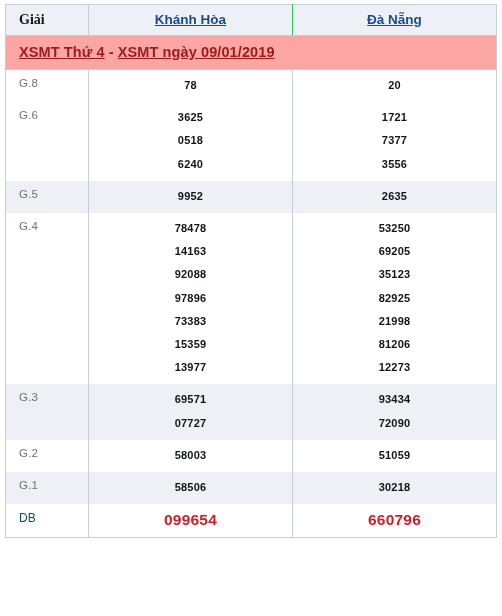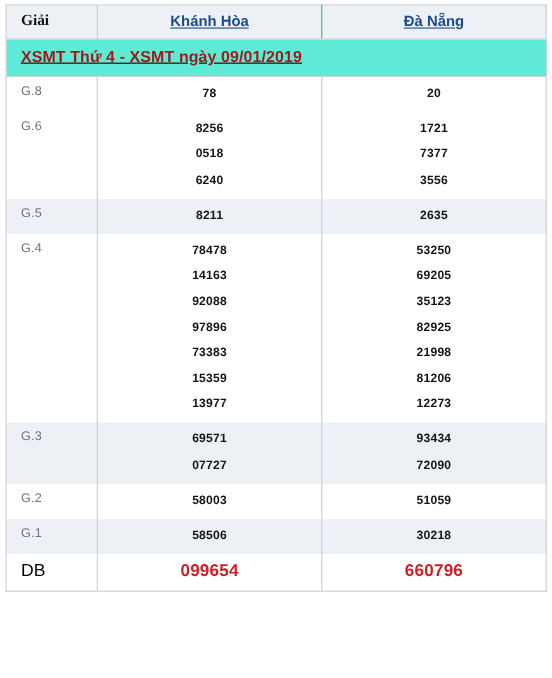--- a/index.html
+++ b/index.html
@@ -22,24 +22,23 @@
   }
   .result-table {
     width: 492px;
     border: 1px solid #c8ced6;
     border-collapse: collapse;
     background: #ffffff;
     table-layout: fixed;
   }
   .title-row td {
     border-bottom: 1px solid #c8ced6;
-    background: #5eead4;
+    background: #fca5a5;
     padding: 7px 0 8px 13px;
     height: 18px;
-    text-decoration: underline;
   }
   .title-text {
     font-size: 14.5px;
     font-weight: bold;
     color: #9e1a1a;
     letter-spacing: 0.1px;
     white-space: nowrap;
   }
   .title-text .lnk {
     color: #9e1a1a;
@@ -92,22 +91,22 @@
   td.prize-label {
     width: 69px;
     border-right: 1px solid #c8ced6;
     font-size: 11.5px;
     color: #6e737a;
     text-align: left;
     padding: 7px 0 0 13px;
     letter-spacing: 0.2px;
   }
   td.prize-label.db {
-    color: #000000;
-    font-size: 16px;
+    color: #0c4a6e;
+    font-size: 12px;
   }
   td.nums {
     text-align: center;
     padding: 4px 0 5px 0;
   }
   td.nums.second {
     border-left: 1px solid #c8ced6;
   }
   .num {
     font-size: 11px;
@@ -149,34 +148,34 @@
           <td class="nums">
             <div class="num">78</div>
           </td>
           <td class="nums second">
             <div class="num">20</div>
           </td>
         </tr>
         <tr>
           <td class="prize-label">G.6</td>
           <td class="nums">
-            <div class="num">8256</div>
+            <div class="num">3625</div>
             <div class="num">0518</div>
             <div class="num">6240</div>
           </td>
           <td class="nums second">
             <div class="num">1721</div>
             <div class="num">7377</div>
             <div class="num">3556</div>
           </td>
         </tr>
         <tr class="alt">
           <td class="prize-label">G.5</td>
           <td class="nums">
-            <div class="num">8211</div>
+            <div class="num">9952</div>
           </td>
           <td class="nums second">
             <div class="num">2635</div>
           </td>
         </tr>
         <tr>
           <td class="prize-label">G.4</td>
           <td class="nums">
             <div class="num">78478</div>
             <div class="num">14163</div>

